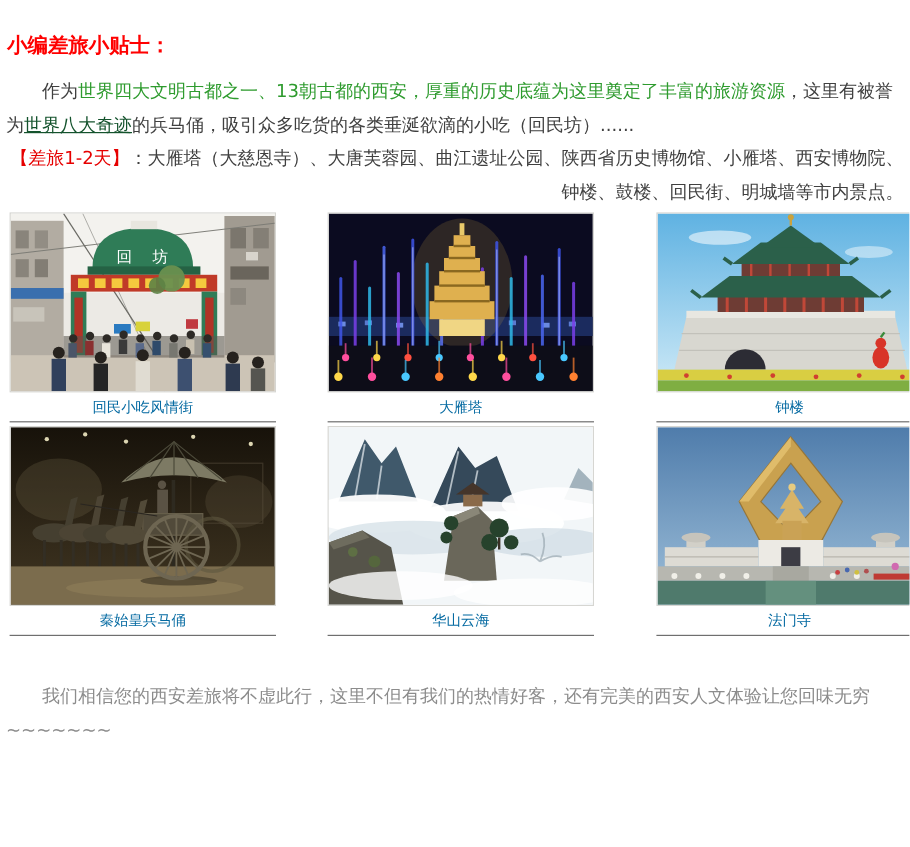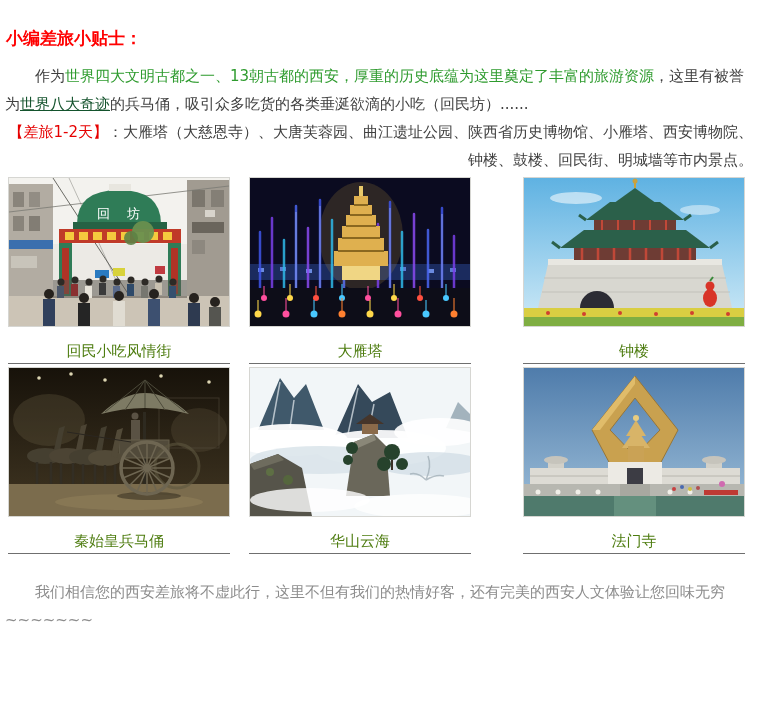--- a/index.html
+++ b/index.html
@@ -9,34 +9,34 @@
   }
   .title{
     margin:28px 0 0 6px;
     font-family:"DejaVu Serif","Liberation Serif",serif;
     font-size:17px;font-weight:bold;color:#ff0000;line-height:20px;
   }
   p{margin:0 5px;font-size:15px;line-height:28px;color:#404040;}
   .p1{margin-top:14px;text-indent:2em;}
   .p2{margin-top:0;text-align:right;}
   .p3{margin-top:26px;}
-  .outro{margin-top:24px;text-indent:2em;color:#8c8c8c;}
+  .outro{margin-top:36px;text-indent:2em;color:#8c8c8c;}
   .green{color:#2e9b2e;}
   .redlink{color:#14532d;text-decoration:underline;cursor:pointer;}
   .tag{color:#e60000;}
   .row{display:flex;margin-top:3px;}
   .cell{width:222px;}
   .cell-1{margin-left:8px;}
-  .cell-2{margin-left:19px;}
+  .cell-2{margin-left:43px;}
   .cell-3{margin-left:52px;}
   .photo{width:220px;height:148px;border:1px solid #d6d6d2;background:#fff;}
   .photo svg{display:block;}
   .caption{
-    text-align:center;font-size:15px;color:#4d7c0f;
-    line-height:20px;padding-top:14px;
+    text-align:center;font-size:12px;color:#0369a1;
+    line-height:20px;padding-top:2px;
   }
   .cap-line{border:0;border-top:1px solid #6f6f6f;margin:2px 0 0 0;}
 </style>
 </head>
 <body>
 
 <div class="page">
 
   <h1 class="title">小编差旅小贴士：</h1>
 

